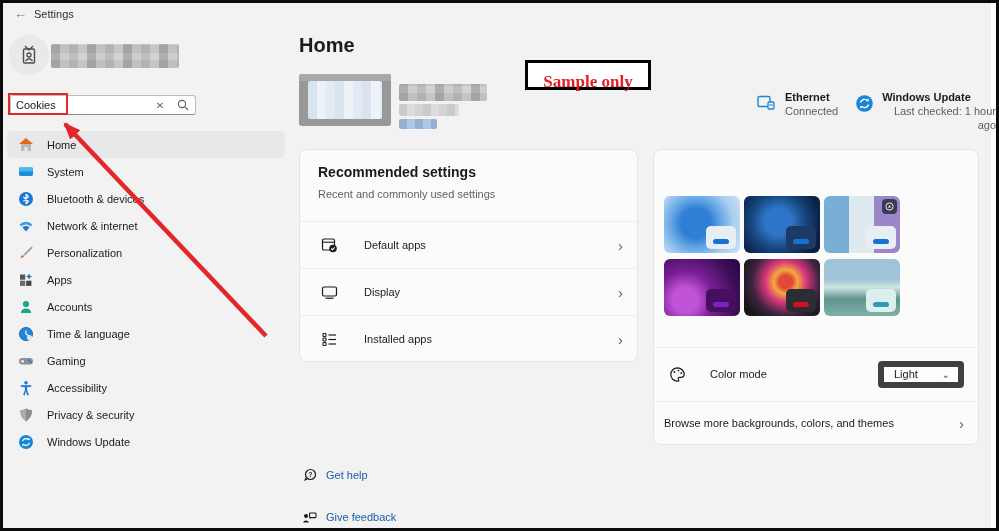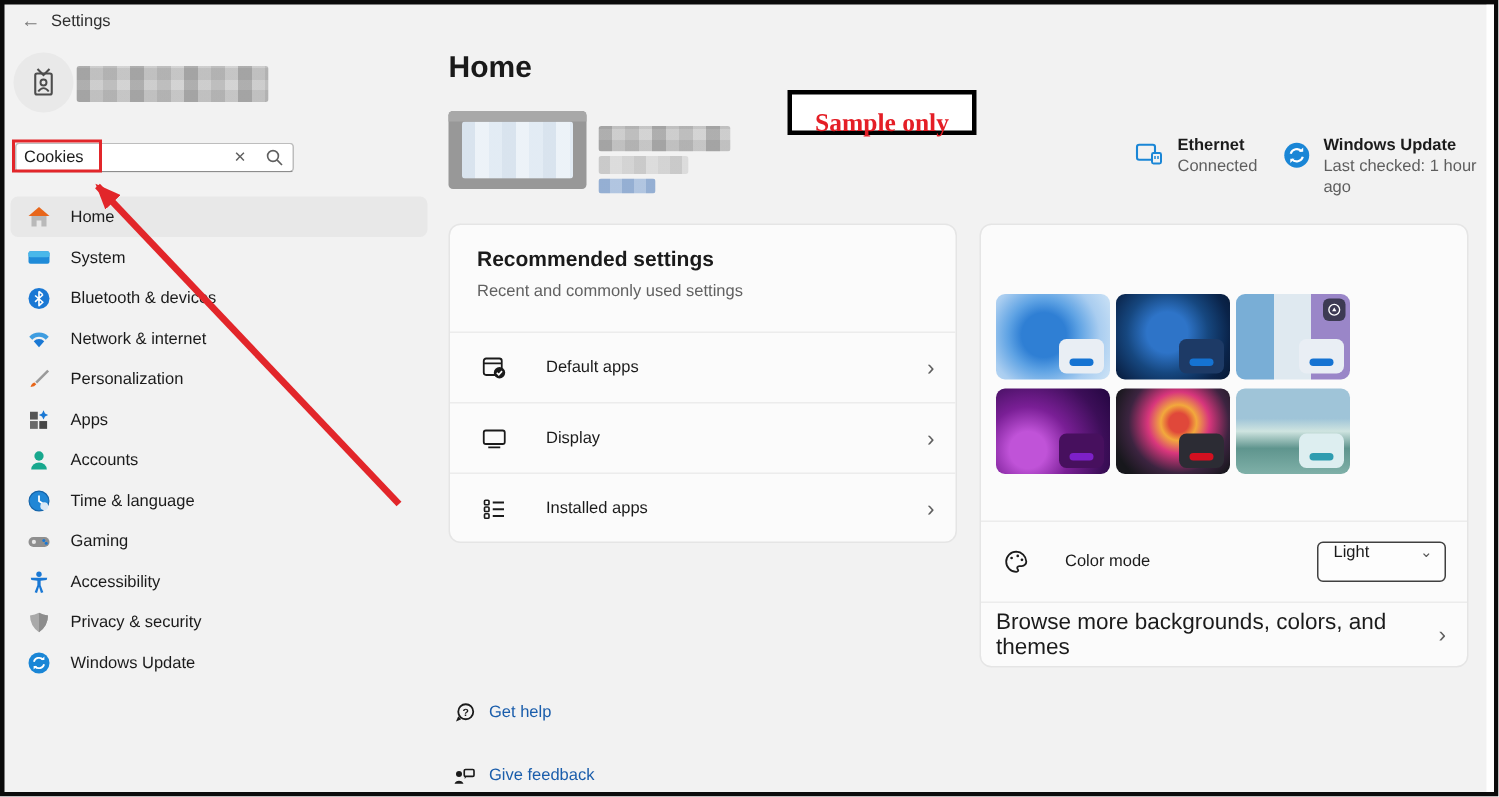--- a/index.html
+++ b/index.html
@@ -40,21 +40,21 @@
   .devtop{position:absolute;left:0;top:0;right:0;height:7px;background:#a8a8a8;border-radius:3px 3px 0 0;}
 
   .samplebox{left:522px;top:57px;width:126px;height:30px;border:3px solid #000;background:#fff;box-sizing:border-box;display:flex;align-items:center;justify-content:center;z-index:4;}
   .sampletext{font-family:"Liberation Serif",serif;font-weight:700;font-size:17px;color:#e41e26;margin-top:14px;}
 
   .statusblock{display:flex;align-items:flex-start;}
   .sb-eth{left:752px;top:88px;}
   .sb-wu{left:851px;top:88px;}
   .sb-icon{width:22px;height:22px;margin-right:8px;display:flex;align-items:center;justify-content:center;margin-top:1px;}
   .sb-title{font-size:11px;font-weight:700;color:#1b1b1b;line-height:13px;}
-  .sb-sub{font-size:11px;color:#5e5e5e;line-height:14px;}
+  .sb-sub{font-size:11px;color:#5e5e5e;line-height:14px;text-align:right;}
 
   .card{background:#fbfbfb;border:1px solid #e5e5e5;border-radius:8px;box-sizing:border-box;}
   .card-rec{left:296px;top:146px;width:339px;height:213px;}
   .rec-head{padding:14px 18px 0 18px;}
   .rec-title{font-size:14px;font-weight:700;color:#1a1a1a;}
   .rec-sub{font-size:11px;color:#616161;margin-top:8px;}
   .rec-rows{position:absolute;left:0;top:71px;right:0;bottom:0;}
   .recrow{display:flex;align-items:center;height:47px;border-top:1px solid #ececec;padding:0 14px 0 20px;box-sizing:border-box;}
   .recrow .ricon{width:18px;height:18px;margin-right:26px;display:flex;align-items:center;justify-content:center;}
   .recrow .rlabel{font-size:11px;color:#1b1b1b;flex:1;}
@@ -80,25 +80,25 @@
   .pill-blue{background:#1573d2;}
   .pill-purple{background:#7d20c8;}
   .pill-red{background:#d31020;}
   .pill-teal{background:#2e9cb0;}
   .spot{position:absolute;right:3px;top:3px;width:15px;height:15px;border-radius:4px;background:rgba(45,45,62,.85);display:flex;align-items:center;justify-content:center;}
 
   .perdivider{position:absolute;left:0;right:0;height:1px;background:#ececec;}
   .cm-row{position:absolute;left:0;top:198px;right:0;height:52px;display:flex;align-items:center;padding:0 14px 0 14px;box-sizing:border-box;}
   .cm-icon{width:18px;height:18px;margin-right:24px;display:flex;align-items:center;justify-content:center;}
   .cm-label{font-size:11px;color:#1b1b1b;flex:1;}
-  .dropdown{width:86px;height:27px;background:#fdfdfd;border:1px solid #404040;border-radius:4px;box-sizing:border-box;display:flex;align-items:flex-start;padding:0 8px 0 10px;}
+  .dropdown{width:86px;height:27px;background:#fdfdfd;border:6px solid #404040;border-radius:4px;box-sizing:border-box;display:flex;align-items:center;padding:0 8px 0 10px;}
   .dd-value{font-size:11px;color:#1b1b1b;flex:1;}
   .dd-chev{font-size:10px;color:#555;}
   .browse-row{position:absolute;left:0;top:251px;right:0;height:44px;display:flex;align-items:center;padding:0 14px 0 10px;box-sizing:border-box;}
-  .browse-label{font-size:15px;color:#1b1b1b;flex:1;}
+  .browse-label{font-size:11px;color:#1b1b1b;flex:1;}
 
   .flink{display:flex;align-items:center;}
   .fl-help{left:298px;top:464px;}
   .fl-feed{left:298px;top:506px;}
   .fl-icon{width:16px;height:16px;margin-right:9px;display:flex;align-items:center;justify-content:center;}
   .fl-text{font-size:11px;color:#1a5dab;}
 </style>
 </head>
 <body>
 

